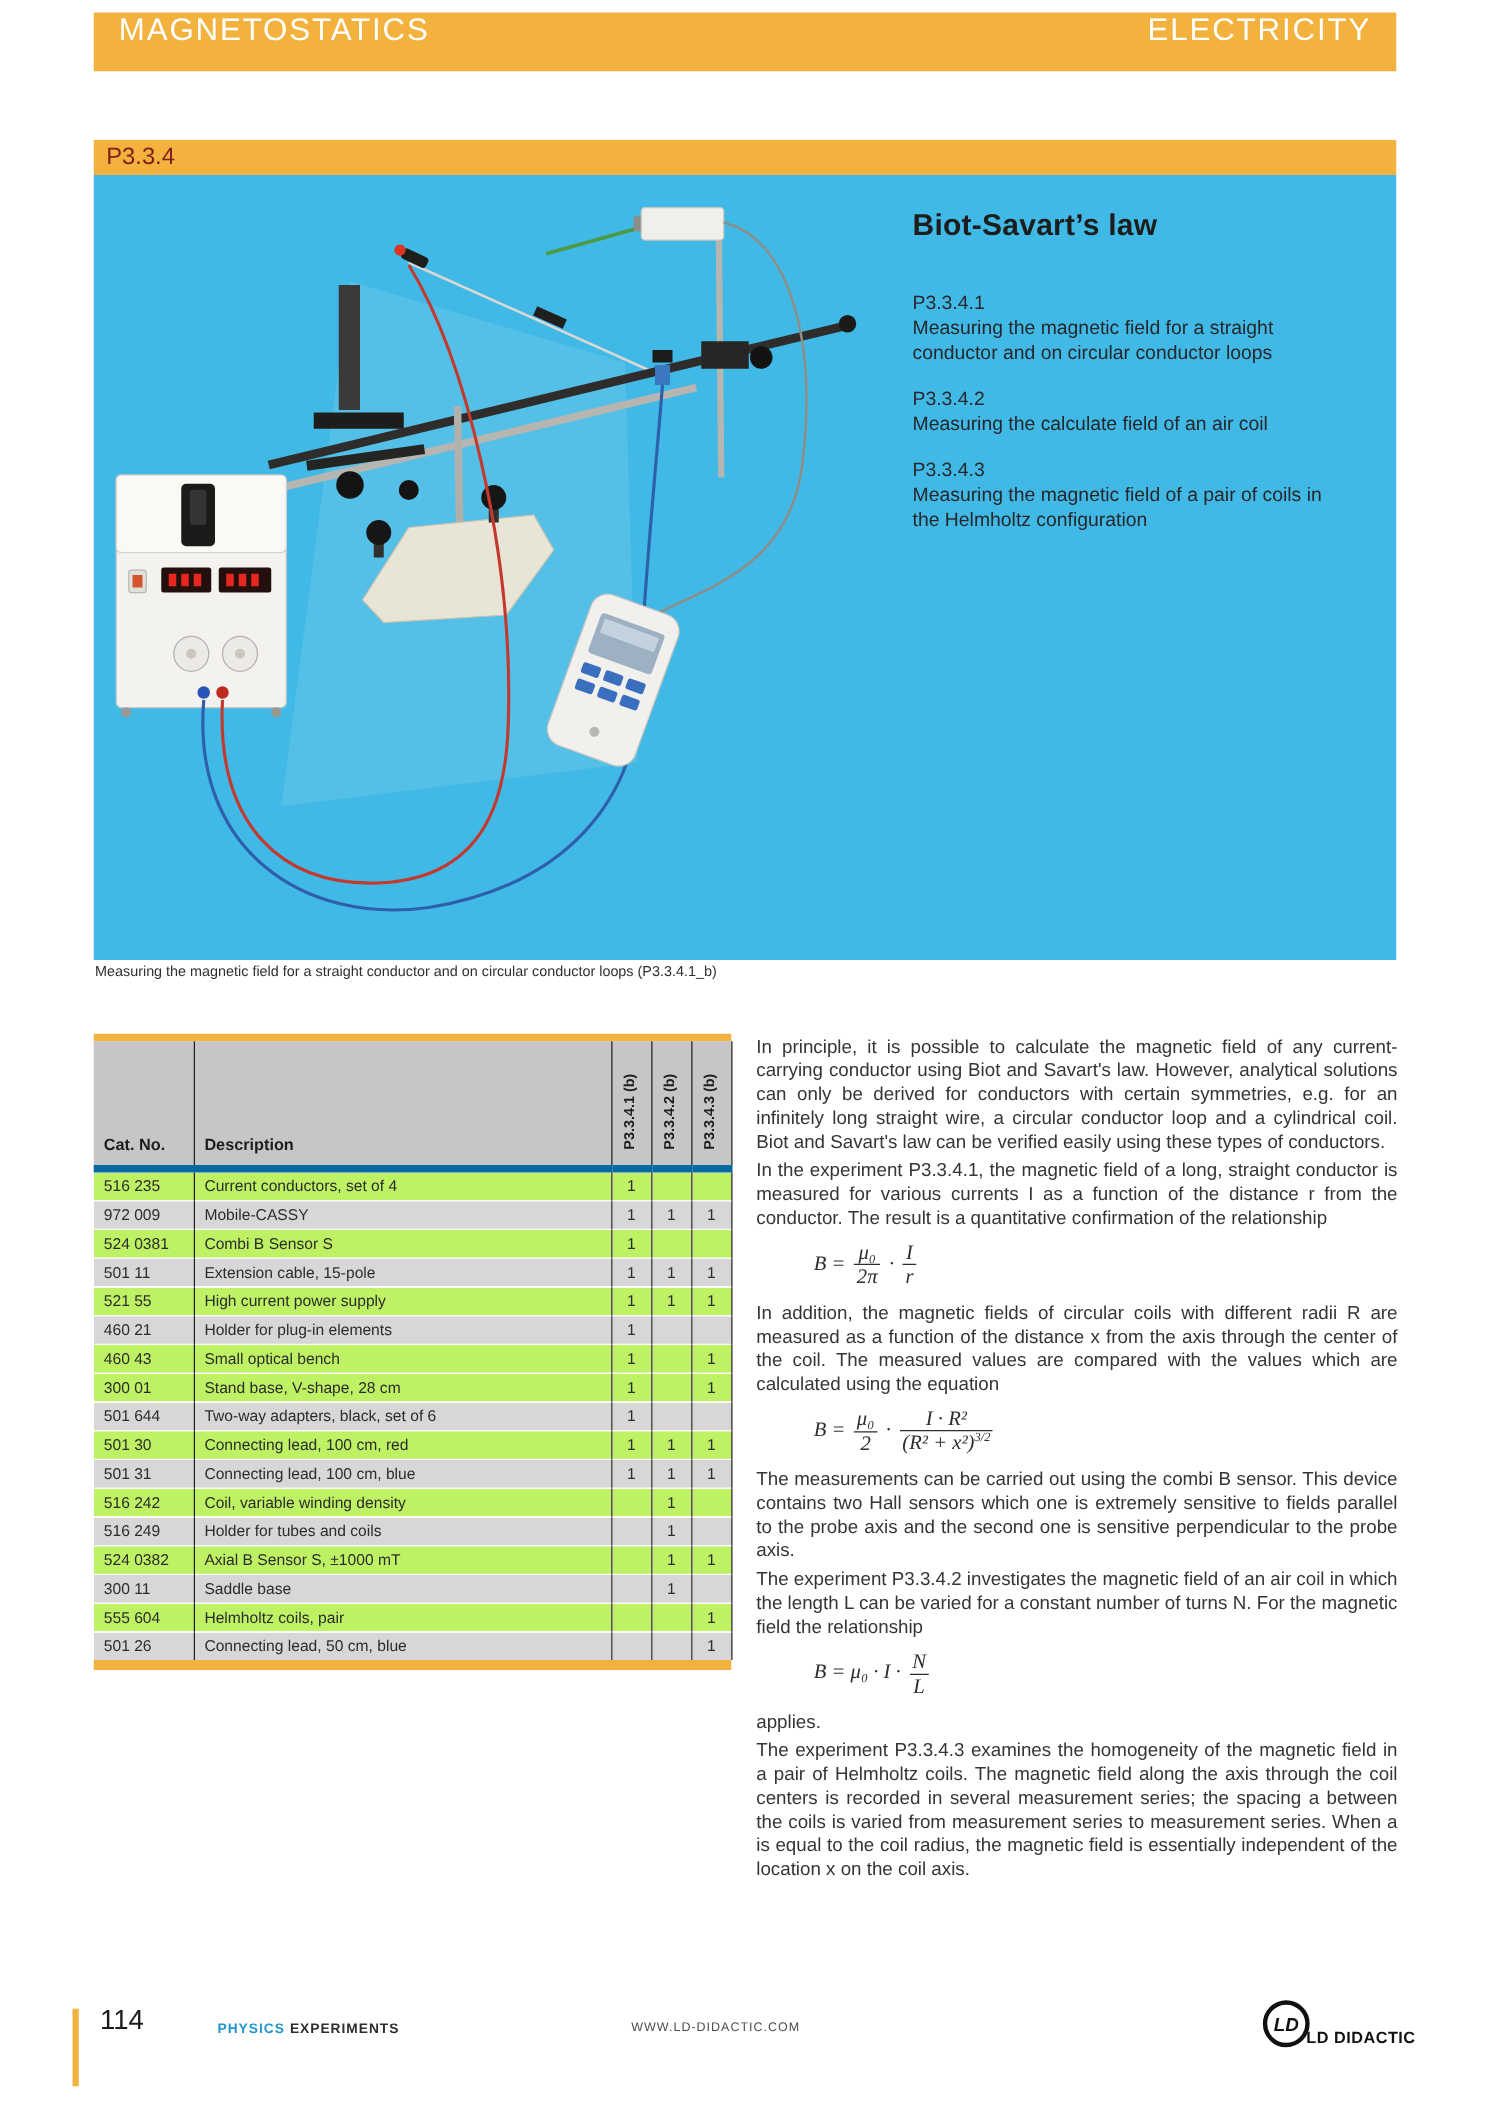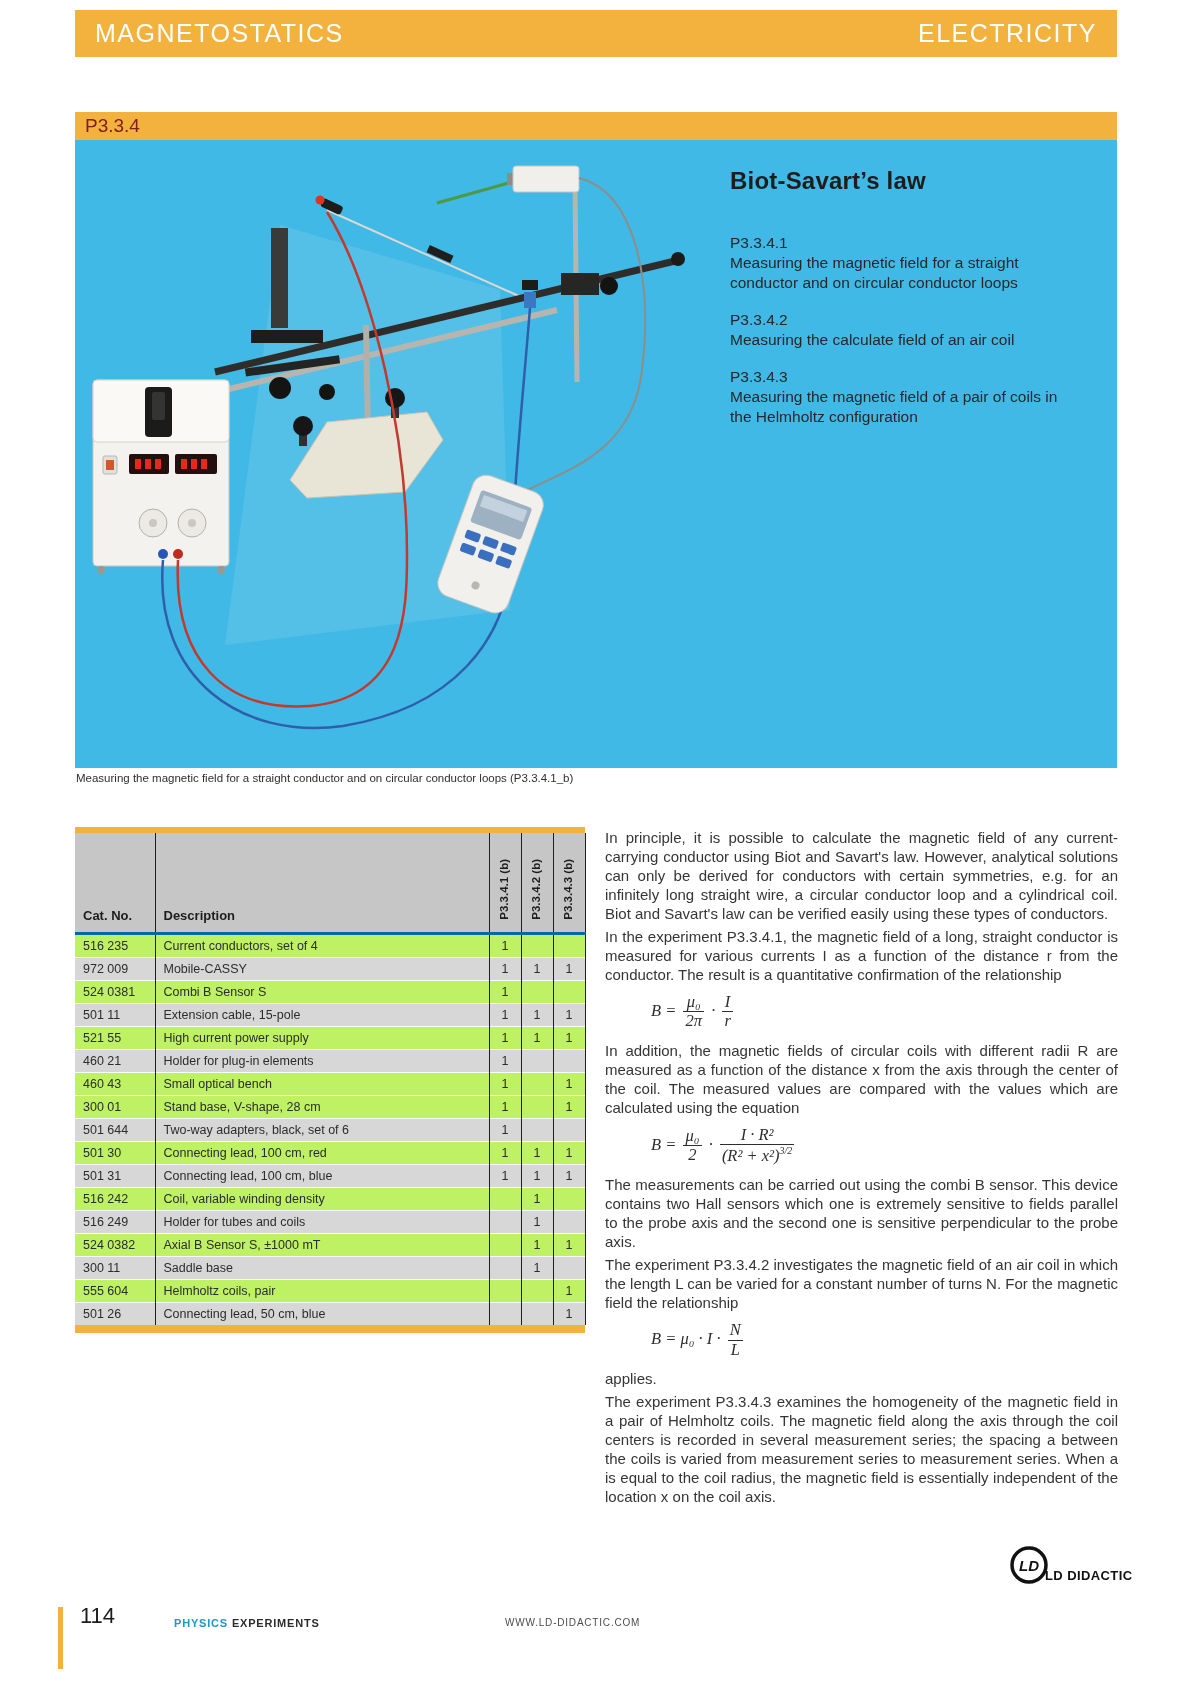--- a/index.html
+++ b/index.html
@@ -7,41 +7,41 @@
     --blue:#41b9e6;
     --ink:#2e2e2c;
   }
   html,body{margin:0;padding:0;}
   body{
     width:1191px;height:1683px;position:relative;background:#ffffff;
     font-family:"Liberation Sans",sans-serif;color:var(--ink);
   }
   
   .band{position:absolute;left:75px;width:1042px;background:var(--orange);box-sizing:border-box;}
-  #band-top{top:10px;height:47px;display:flex;align-items:center;justify-content:space-between;
+  #band-top{top:10px;height:47px;display:flex;align-items:flex-start;justify-content:space-between;
     padding:0 20px;color:#fff;font-size:25px;letter-spacing:1.5px;font-weight:400;}
   #band-section{top:112px;height:28px;color:#7f1d1d;font-weight:normal;font-size:19px;line-height:28px;padding-left:10px;}
   
   #hero{position:absolute;left:75px;top:140px;width:1042px;height:628px;background:var(--blue);overflow:hidden;}
   #hero svg{position:absolute;left:0;top:0;}
   #hero-text{position:absolute;left:655px;top:27px;width:345px;color:#1d1d1b;}
   #hero-title{font-size:24px;font-weight:bold;margin:0 0 38px 0;letter-spacing:.2px;}
   .exp{margin-bottom:17px;font-size:15.5px;line-height:20px;color:#27272a;}
   .exp .code{display:block;}
   .exp .desc{display:block;}
   
   #caption{position:absolute;left:76px;top:772px;font-size:11.5px;color:#2f2f2f;}
   
   #parts{position:absolute;left:75px;top:827px;width:510px;}
   .tbar{height:6px;background:var(--orange);}
   .tbar.bottom{height:8px;}
   #parts table{border-collapse:collapse;width:100%;table-layout:fixed;}
   #parts col.c-cat{width:80px;} #parts col.c-desc{width:334px;} #parts col.c-q{width:32px;}
   #parts thead th{background:#c6c6c6;height:90px;vertical-align:bottom;font-size:13px;text-align:left;
-    padding:0 0 9px 8px;border-bottom:3px solid #0369a1;color:#1d1d1d;}
+    padding:0 0 9px 8px;border-bottom:6px solid #0369a1;color:#1d1d1d;}
   #parts thead th.qh{padding:0 0 9px 0;text-align:center;}
   .rot{writing-mode:vertical-rl;transform:rotate(180deg);font-size:11.5px;font-weight:bold;
     white-space:nowrap;display:inline-block;line-height:1;}
   #parts tbody td{height:22px;font-size:12.5px;color:#2c2c2c;padding:0 0 0 8px;overflow:hidden;white-space:nowrap;}
   #parts tbody tr{background:#bef264;}
   #parts tbody tr.alt{background:#d7d7d7;}
   #parts tbody tr + tr td{border-top:1px solid #fafafa;}
   #parts .desc,#parts th.h-desc{border-left:1px solid #1f1f1f;}
   #parts .q,#parts th.qh{border-left:1px solid #1f1f1f;text-align:center;padding:0;}
   #parts .qlast{border-right:1px solid #1f1f1f;}
@@ -55,21 +55,21 @@
   .frac>span{display:block;line-height:1.12;padding:0 2px;}
   .frac .num{border-bottom:1px solid #2e2e2e;}
   .eq sup{font-size:10px;font-style:italic;}
   
   #footer-rule{position:absolute;left:58px;top:1607px;width:5px;height:62px;background:var(--orange);}
   #page-number{position:absolute;left:80px;top:1603px;font-size:22px;color:#1c1c1c;}
   #series{position:absolute;left:174px;top:1617px;font-size:11px;font-weight:bold;letter-spacing:.8px;color:#2d2d2d;}
   #series .blue{color:#2196cc;}
   #series .rest{margin-left:4px;}
   #site-url{position:absolute;left:505px;top:1617px;font-size:10px;letter-spacing:.8px;color:#4c4c4c;}
-  #logo{position:absolute;left:1005px;top:1541px;display:flex;align-items:flex-end;}
+  #logo{position:absolute;left:1005px;top:1595px;display:flex;align-items:flex-end;}
   #logo .logo-text{font-size:13px;font-weight:bold;letter-spacing:.4px;color:#111;margin-left:-6px;padding-bottom:8px;margin-top:16px;}
 </style>
 </head>
 <body>
 
 <div class="band" id="band-top">
   <span>MAGNETOSTATICS</span>
   <span>ELECTRICITY</span>
 </div>
 <div class="band" id="band-section">

